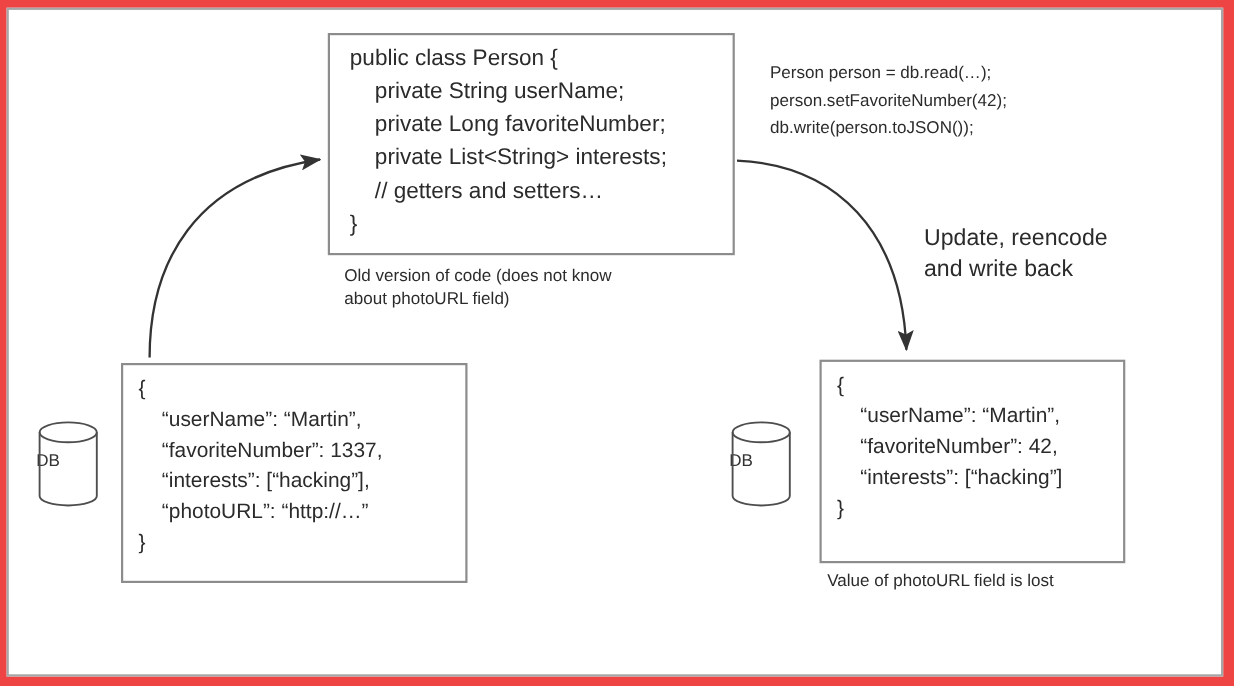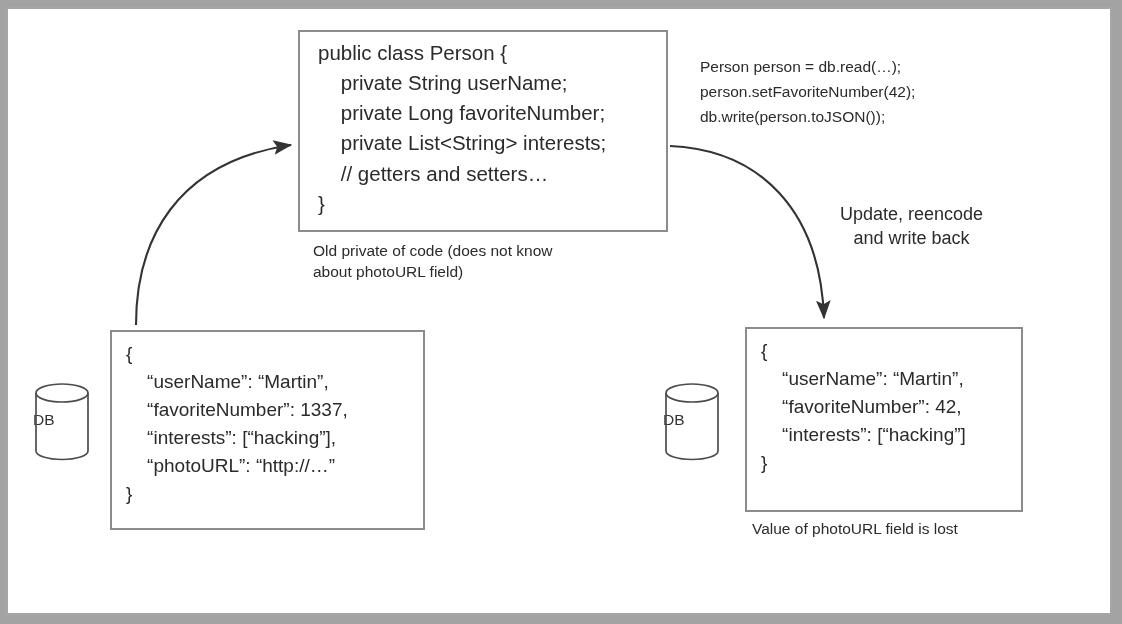--- a/index.html
+++ b/index.html
@@ -7,21 +7,21 @@
     padding: 0;
     background: #ffffff;
   }
   body {
     font-family: "Liberation Sans", sans-serif;
   }
   #canvas {
     position: relative;
     width: 1122px;
     height: 624px;
-    background: #a3a3a3;
+    background: #ef4444;
     overflow: hidden;
   }
   
   #outer-frame {
     position: absolute;
     left: 6px;
     top: 7px;
     width: 1106px;
     height: 608px;
     border: 2px solid #a6a6a6;
@@ -77,29 +77,29 @@
 
   <div id="outer-frame"></div>
 
   <div class="box" style="left:298px; top:30px; width:370px; height:202px;"></div>
   <div class="codetext" style="left:318px; top:38px; font-size:20.5px;">public class Person {
     private String userName;
     private Long favoriteNumber;
     private List&lt;String&gt; interests;
     // getters and setters…
 }</div>
-  <div class="caption" style="left:313px; top:240px; font-size:15.5px;">Old private of code (does not know
+  <div class="caption" style="left:313px; top:240px; font-size:15.5px;">Old version of code (does not know
 about photoURL field)</div>
 
   <div class="codetext" style="left:700px; top:38px; font-size:15.5px; line-height:1.62;margin-top:16px;">Person person = db.read(…);
 person.setFavoriteNumber(42);
 db.write(person.toJSON());</div>
 
 
-  <div class="label" style="left:840px; top:203px; font-size:18px;text-align:center;">Update, reencode
+  <div class="label" style="left:840px; top:203px; font-size:21px;">Update, reencode
 and write back</div>
 
   <div class="box" style="left:110px; top:330px; width:315px; height:200px;"></div>
   <div class="codetext" style="left:126px; top:340px; font-size:19px;">{
     “userName”: “Martin”,
     “favoriteNumber”: 1337,
     “interests”: [“hacking”],
     “photoURL”: “http://…”
 }</div>
   <div class="db-label" style="left:33px; top:411px; width:58px; font-size:15.5px;">DB</div>

